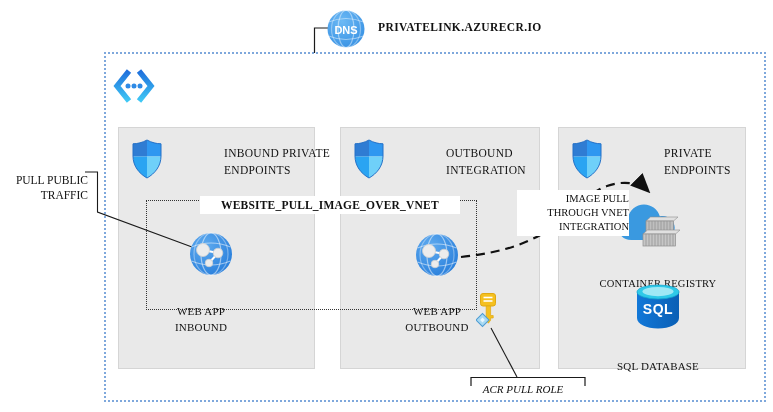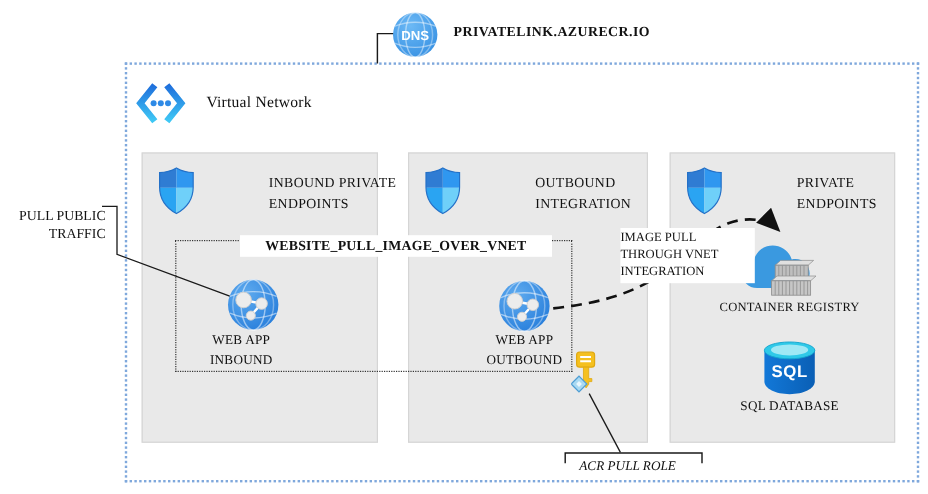--- a/index.html
+++ b/index.html
@@ -24,25 +24,25 @@
   .connectors { left:0; top:0; width:773px; height:412px; pointer-events:none; }
 
   .dns-icon  { left:327px; top:10px; }
   .dns-label { left:378px; top:21px; font-weight:bold; font-size:11.5px; letter-spacing:.4px; }
   .vnet-icon { left:112px; top:66px; }
   .vnet-title{ left:172px; top:77px; font-size:13px; letter-spacing:.2px; }
 
   .label-website { left:200px; top:196px; background:#fff; font-weight:bold;
                    font-size:11.5px; padding:3px 21px; letter-spacing:.2px; white-space:nowrap; }
   .label-imagepull { left:517px; top:190px; width:112px; background:#fff;
-                     text-align:left; font-size:10.5px; line-height:1.32; padding:2px 0; }
+                     text-align:right; font-size:10.5px; line-height:1.32; padding:2px 0; }
   .deny-label { left:4px; top:173px; width:84px; text-align:right; font-size:11.5px; line-height:1.3; }
   .acr-label  { left:468px; top:383px; width:110px; text-align:center; font-size:11px; white-space:nowrap;font-style:italic; }
 
-  .node-label { position:absolute; text-align:center; font-size:11px; line-height:1.45; letter-spacing:.2px; }
+  .node-label { position:absolute; text-align:center; font-size:11px; line-height:1.45; letter-spacing:.2px;margin-top:27px; }
   .lbl-webapp1 { left:156px; top:277px; width:90px; }
   .lbl-webapp2 { left:391px; top:277px; width:92px; }
   .lbl-acr     { left:590px; top:249px; width:136px; font-size:10.5px; white-space:nowrap; }
   .lbl-sql     { left:606px; top:332px; width:104px; white-space:nowrap; }
 
   .webapp1-icon { left:189px; top:232px; }
   .webapp2-icon { left:415px; top:233px; }
   .key-icon     { left:476px; top:292px; }
   .acr-cloud-icon { left:616px; top:202px; }
   .sql-icon     { left:634px; top:283px; }
@@ -140,21 +140,20 @@
   </svg>
   <div class="abs dns-label">PRIVATELINK.AZURECR.IO</div>
 
   <svg class="abs vnet-icon" width="44" height="40" viewBox="0 0 44 40">
     <polyline points="17,5 5,20 17,35" fill="none" stroke="url(#vnetGrad)" stroke-width="5.5"></polyline>
     <polyline points="27,5 39,20 27,35" fill="none" stroke="url(#vnetGrad)" stroke-width="5.5"></polyline>
     <circle cx="16" cy="20" r="2.5" fill="#2E8AE6"></circle>
     <circle cx="22" cy="20" r="2.5" fill="#2E8AE6"></circle>
     <circle cx="28" cy="20" r="2.5" fill="#2E8AE6"></circle>
   </svg>
-  <div class="abs vnet-title">Virtual Network</div>
 
   <svg class="abs webapp1-icon" width="44" height="44" viewBox="0 0 44 44">
     <circle cx="22" cy="22" r="21" fill="url(#globeGrad)"></circle>
     <ellipse cx="22" cy="22" rx="10" ry="21" fill="none" stroke="rgba(255,255,255,.5)" stroke-width="1.2"></ellipse>
     <ellipse cx="22" cy="22" rx="17" ry="21" fill="none" stroke="rgba(255,255,255,.35)" stroke-width="1.2"></ellipse>
     <path d="M2.5 15 Q22 7 41.5 15" fill="none" stroke="rgba(255,255,255,.5)" stroke-width="1.2"></path>
     <path d="M2.5 29 Q22 37 41.5 29" fill="none" stroke="rgba(255,255,255,.5)" stroke-width="1.2"></path>
     <line x1="14" y1="18" x2="29" y2="21" stroke="#fff" stroke-width="2"></line>
     <line x1="29" y1="21" x2="20" y2="31" stroke="#fff" stroke-width="2"></line>
     <circle cx="14" cy="18" r="6.5" fill="#ECECEC" stroke="#CFCFCF" stroke-width=".8"></circle>

